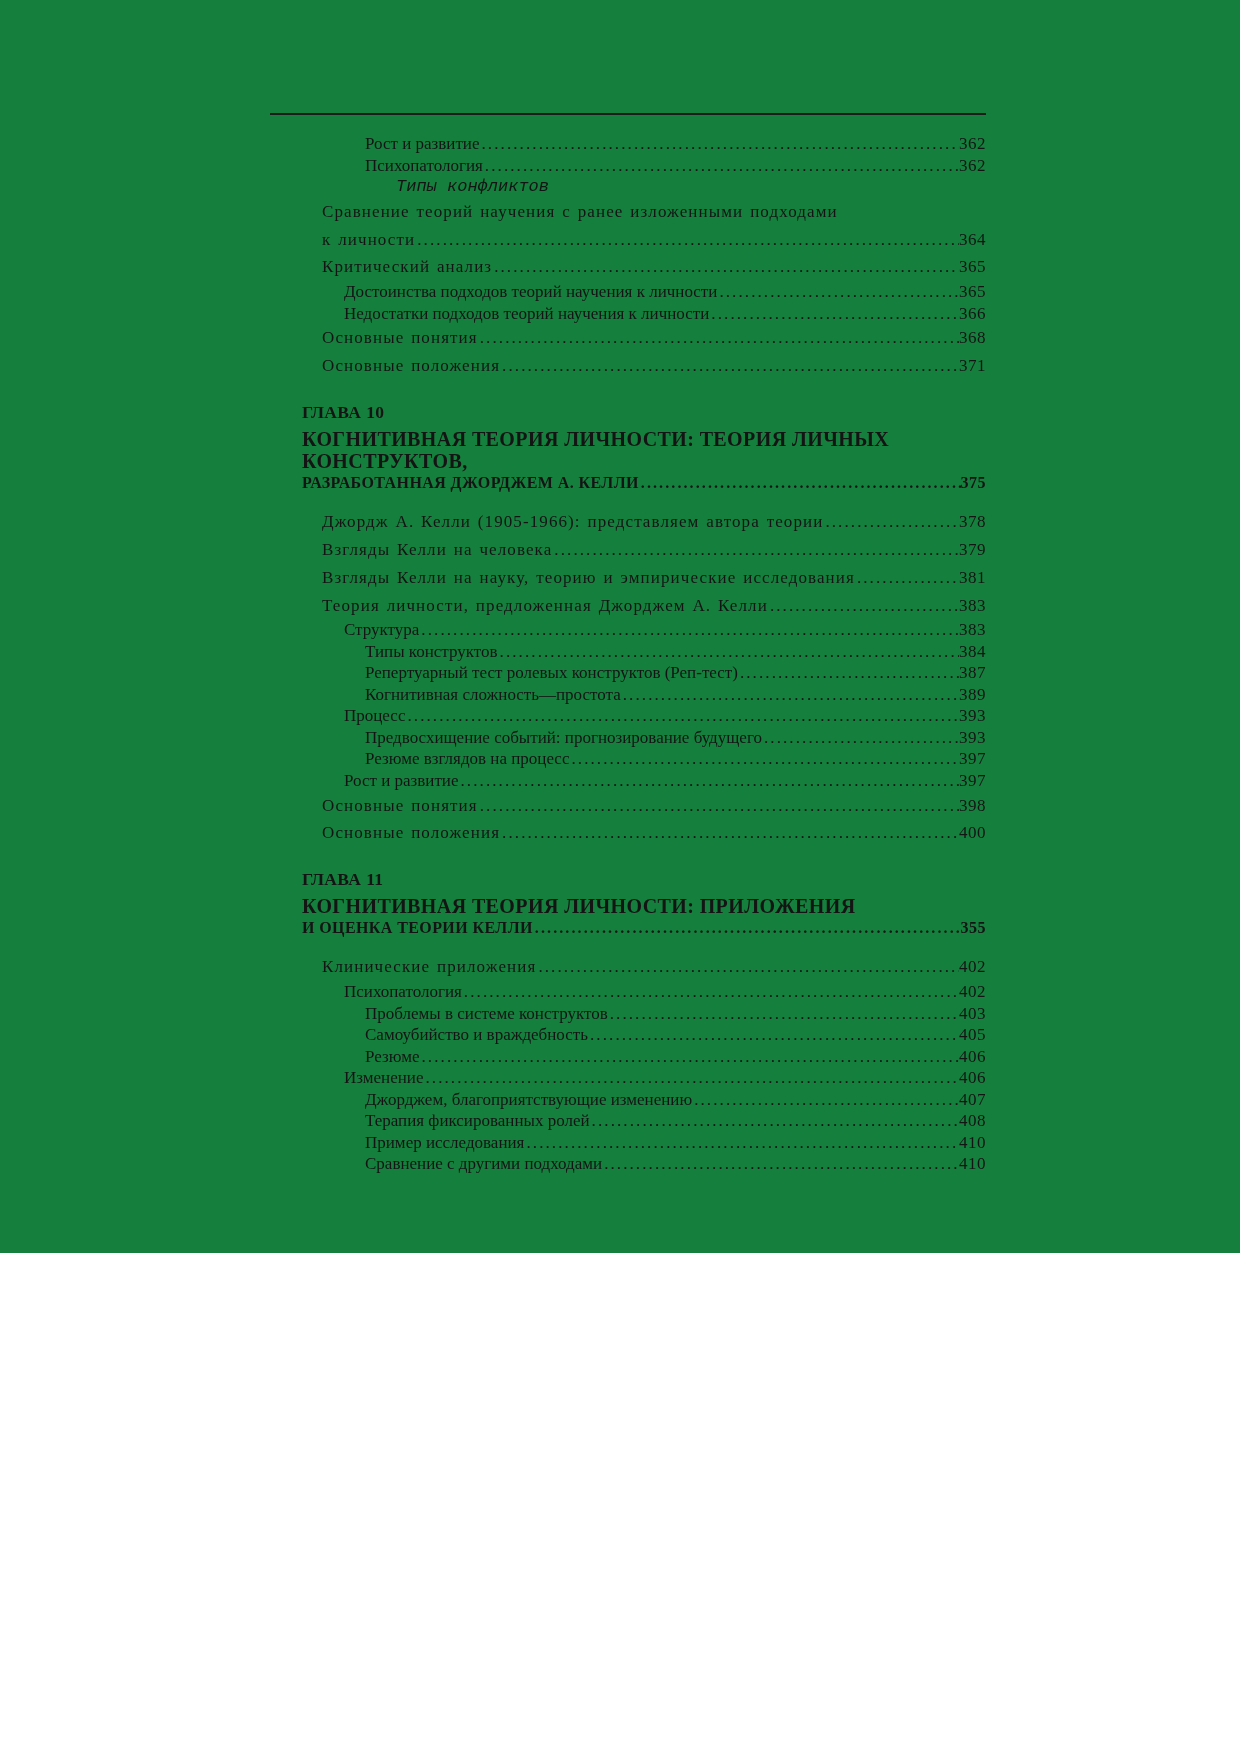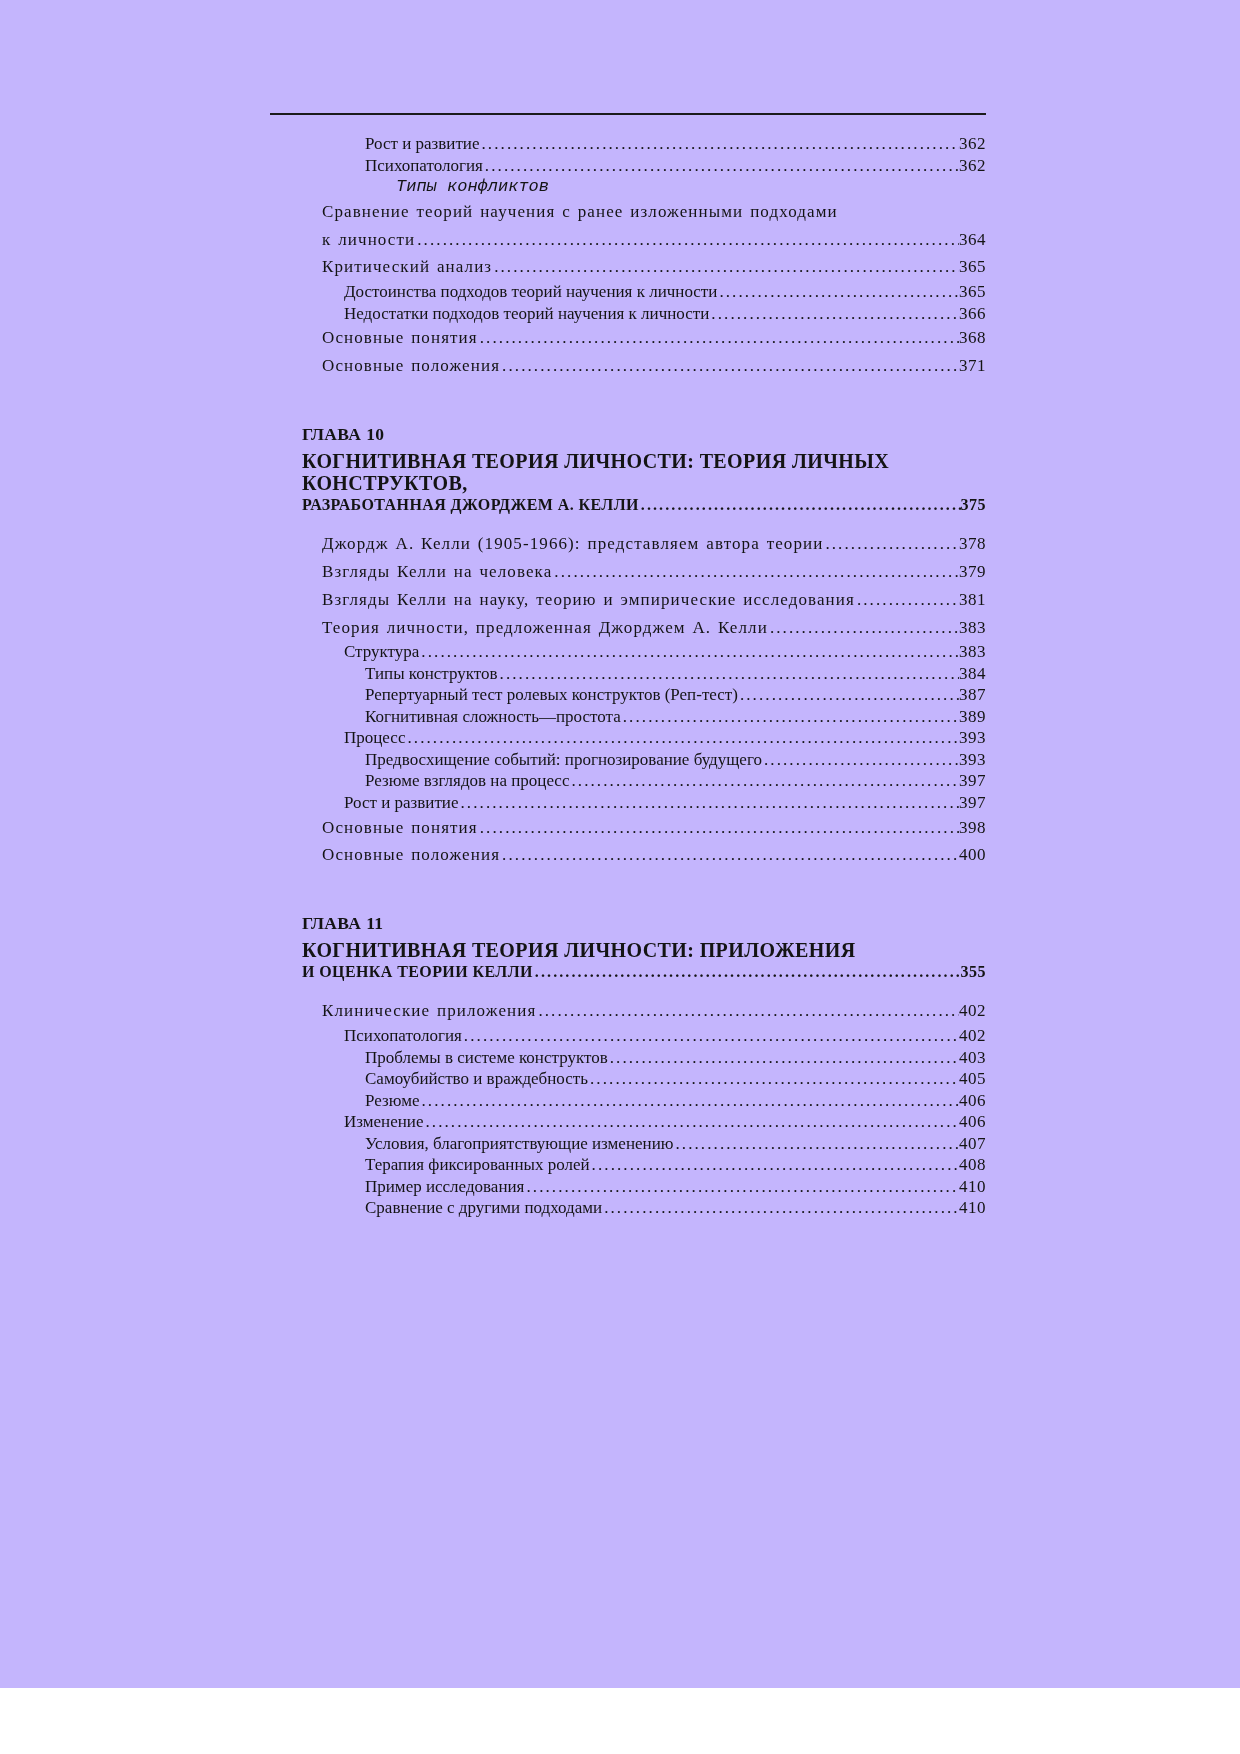--- a/index.html
+++ b/index.html
@@ -7,23 +7,23 @@
   body {
     width: 1240px;
     height: 1754px;
     background: #ffffff;
     color: #141414;
     font-family: "Liberation Serif", "DejaVu Serif", serif;
   }
   .page {
     position: relative;
     width: 1240px;
-    height: 1688px;
+    height: 1253px;
     overflow: hidden;
-    background: #c4b5fd;
+    background: #15803d;
     padding-left: 29px;
   }
   .rule {
     position: absolute;
     left: 270px;
     top: 113px;
     width: 716px;
     height: 0;
     border-top: 2px solid #1b1b1b;
   }
@@ -61,21 +61,21 @@
     padding-left: 20px;
     letter-spacing: 1.1px;
     word-spacing: 1.5px;
     padding-top: 3.2px;
     padding-bottom: 3.2px;
   }
   .l2 { padding-left: 42px; }
   .l3 { padding-left: 63px; }
   .l4 { padding-left: 94px; }
   .italic { font-style: italic; font-family: Liberation Mono, monospace; }
-  .chapter { margin-top: 43px; }
+  .chapter { margin-top: 21px; }
   .chapter-label {
     font-weight: bold;
     font-size: 17.5px;
     line-height: 22px;
     letter-spacing: 0.4px;
     margin-bottom: 5px;
   }
   .chtitle {
     font-weight: bold;
     font-size: 20px;
@@ -259,21 +259,21 @@
             <span class="label">Резюме</span>
             <span class="dots"></span>
             <span class="pagenum">406</span>
           </div>
           <div class="row l2">
             <span class="label">Изменение</span>
             <span class="dots"></span>
             <span class="pagenum">406</span>
           </div>
           <div class="row l3">
-            <span class="label">Условия, благоприятствующие изменению</span>
+            <span class="label">Джорджем, благоприятствующие изменению</span>
             <span class="dots"></span>
             <span class="pagenum">407</span>
           </div>
           <div class="row l3">
             <span class="label">Терапия фиксированных ролей</span>
             <span class="dots"></span>
             <span class="pagenum">408</span>
           </div>
           <div class="row l3">
             <span class="label">Пример исследования</span>

